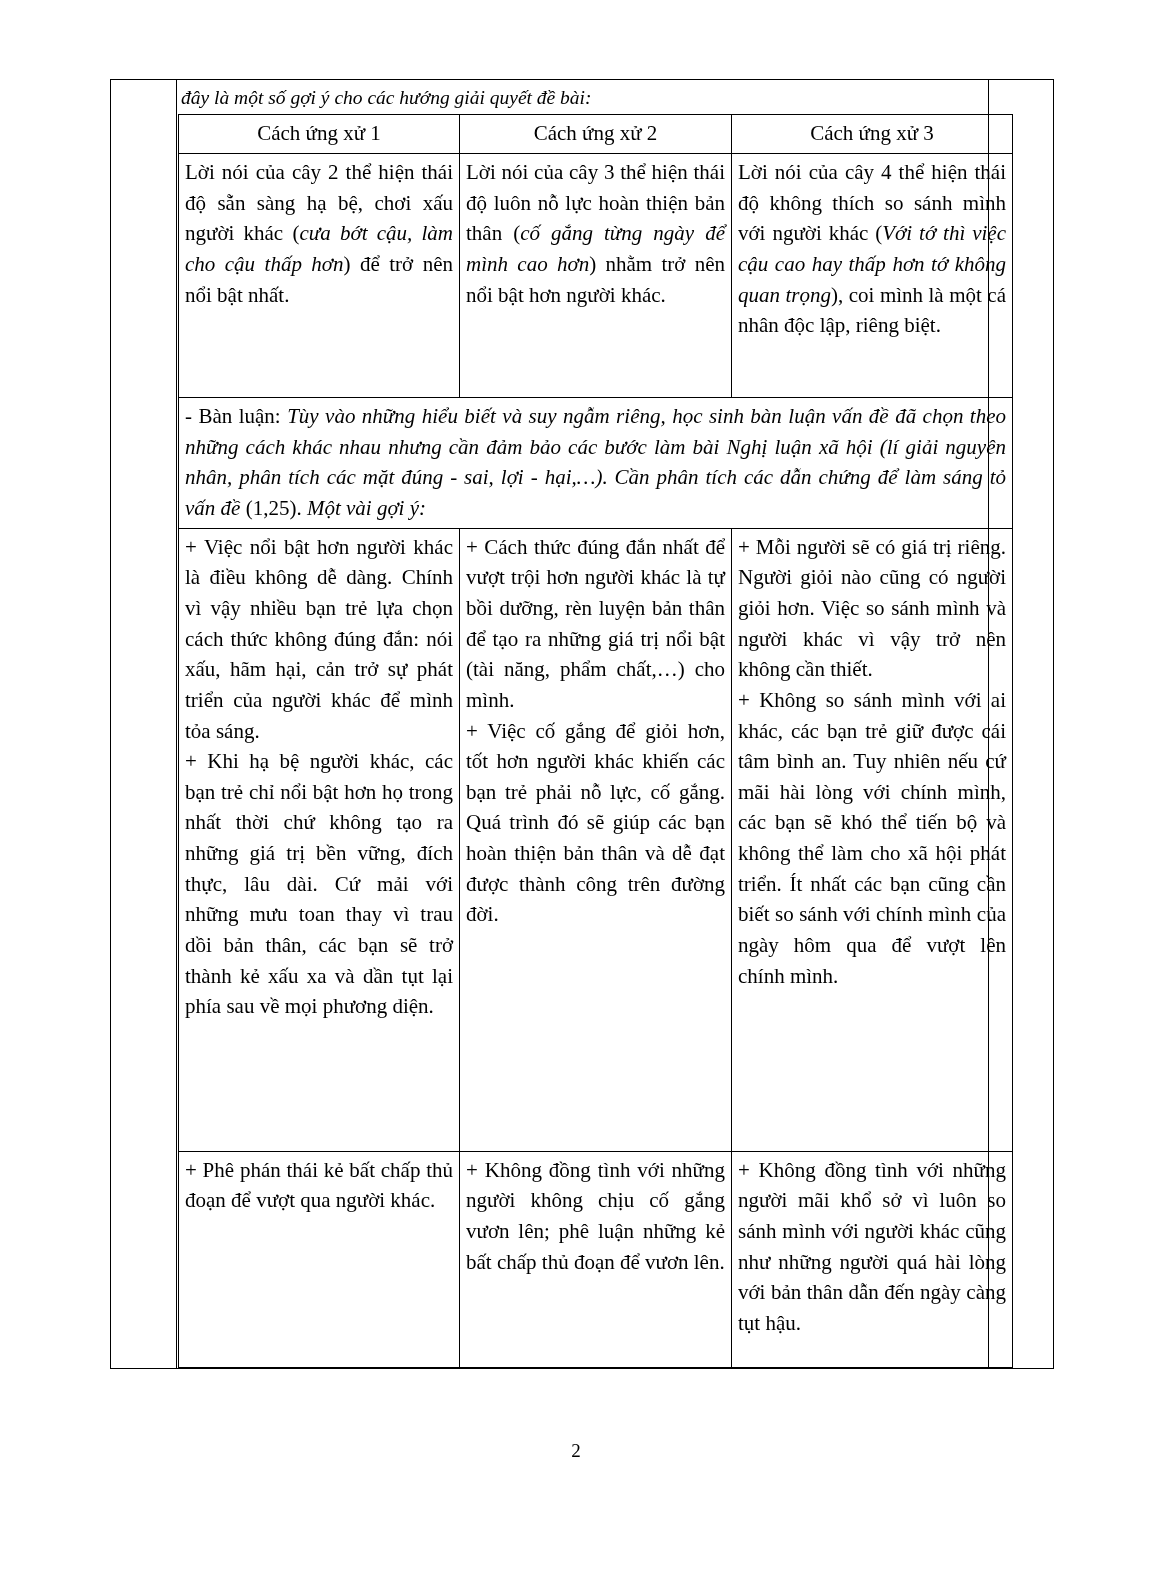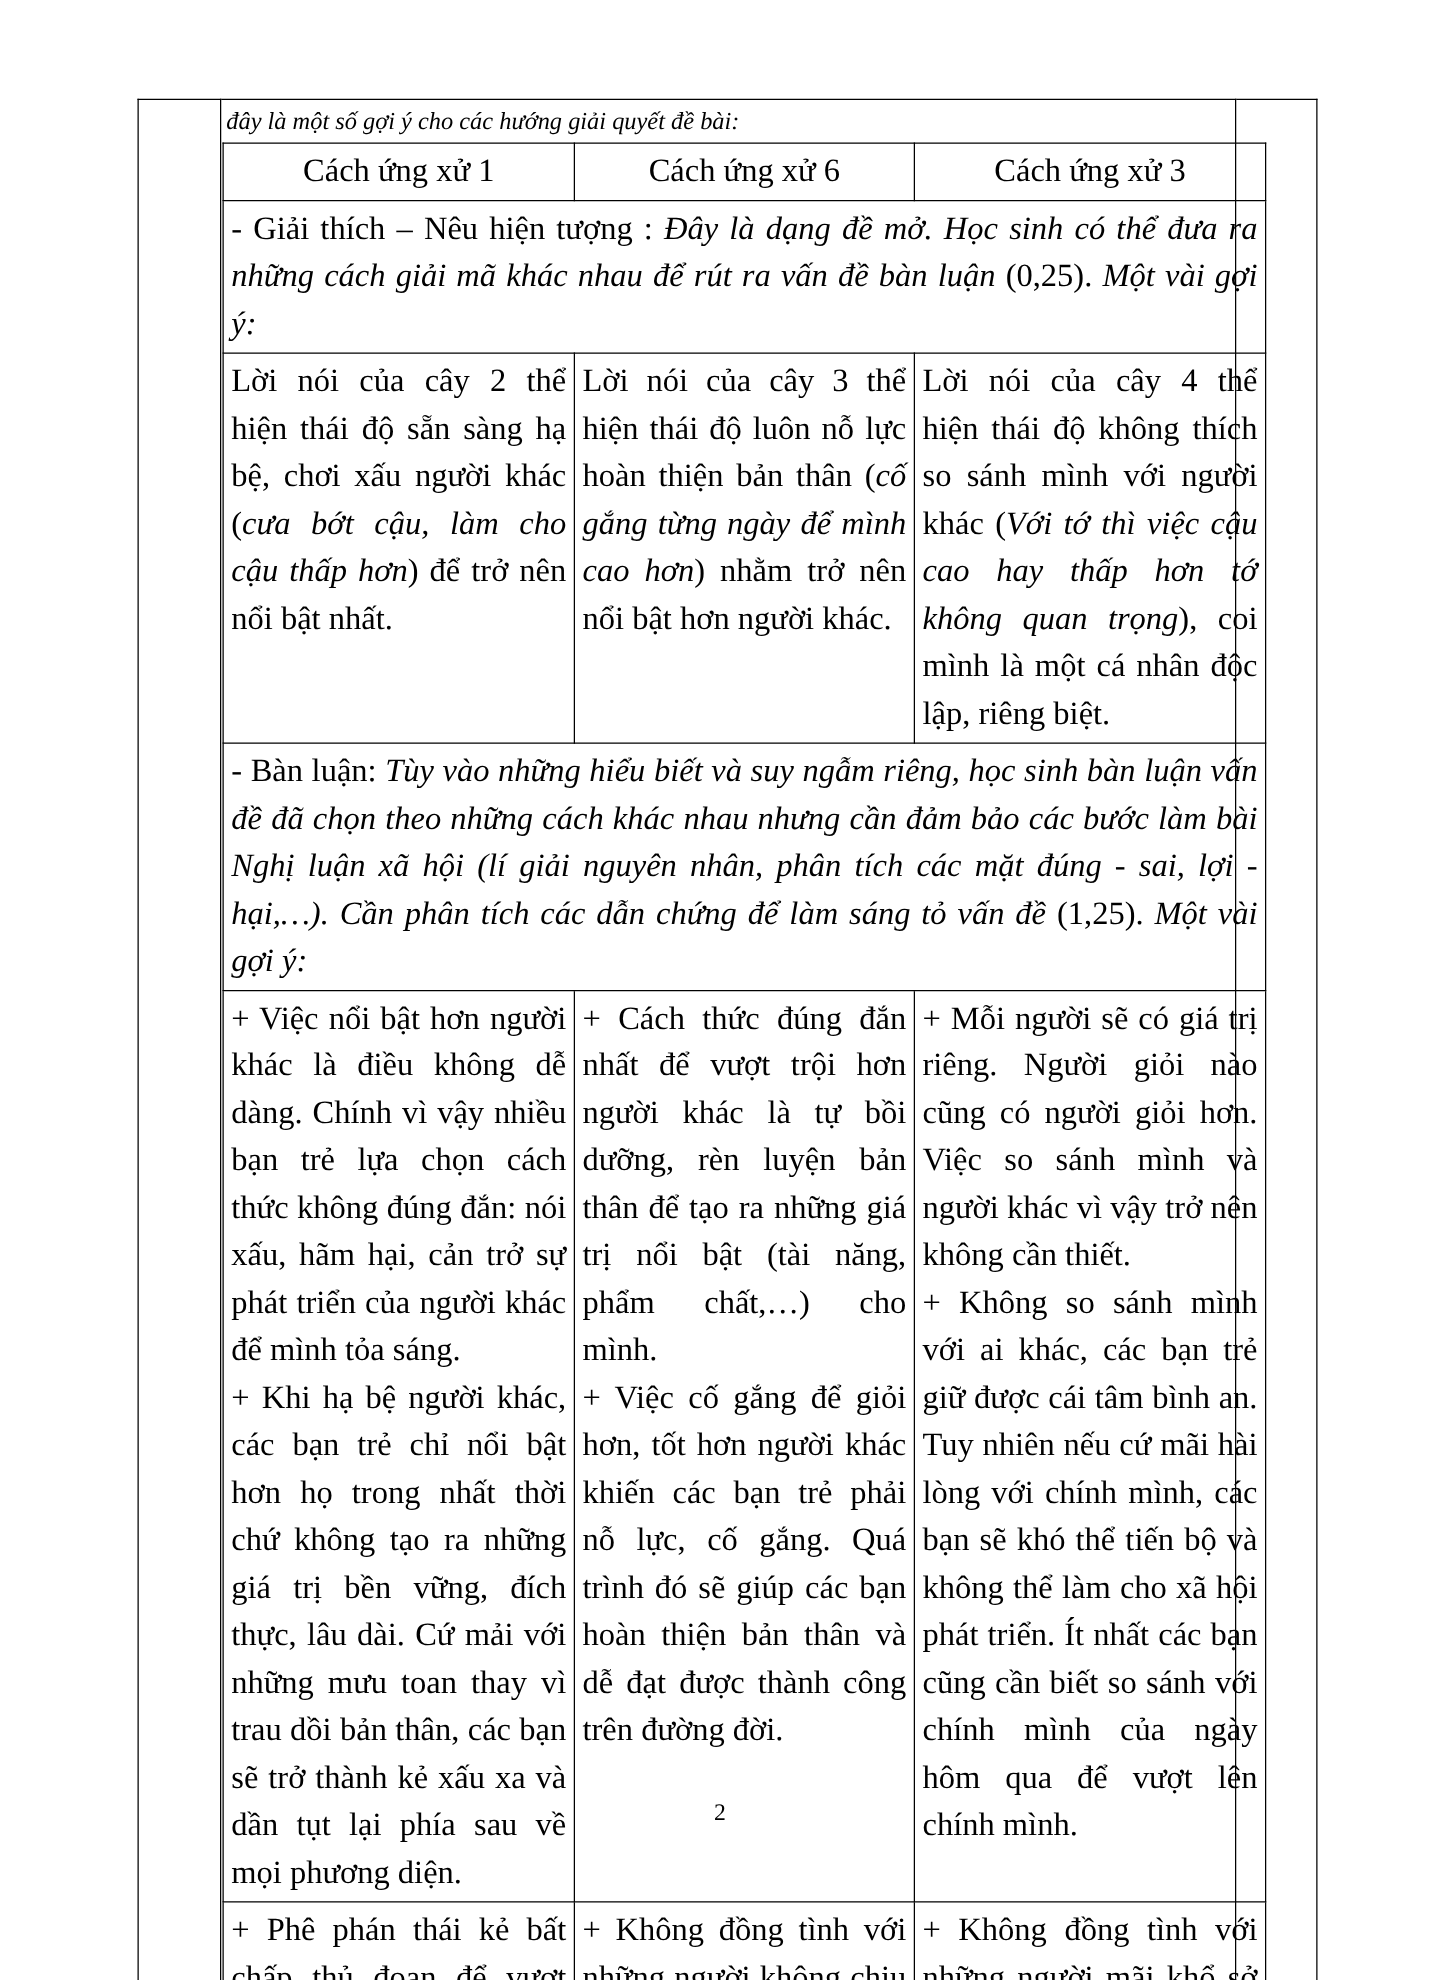--- a/index.html
+++ b/index.html
@@ -54,21 +54,21 @@
   .inner-table {
     width: 795px;
     border-collapse: collapse;
     table-layout: fixed;
     margin: 0 0 0 1px;
   }
   .inner-table td {
     border: 1.2px solid #000;
     vertical-align: top;
     padding: 3px 6px 4px 6px;
-    font-size: 26px;
+    font-size: 21px;
     line-height: 1.46;
   }
   .col1 { width: 268px; }
   .col2 { width: 259px; }
   .col3 { width: 268px; }
 
   .hdr {
     text-align: center;
     padding-top: 4px;
     padding-bottom: 4px;
@@ -112,27 +112,24 @@
         <td class="gutter-left"></td>
         <td class="body-cell">
 
           <div class="intro-line">đây là một số gợi ý cho các hướng giải quyết đề bài:</div>
 
           <table class="inner-table">
             <tbody>
 
               <tr>
                 <td class="col1 hdr">Cách ứng xử 1</td>
-                <td class="col2 hdr">Cách ứng xử 6</td>
+                <td class="col2 hdr">Cách ứng xử 2</td>
                 <td class="col3 hdr">Cách ứng xử 3</td>
               </tr>
 
-              <tr>
-                <td class="span3 just" colspan="3"><span>-   Giải thích – Nêu hiện tượng : </span><span class="it">Đây là dạng đề mở. Học sinh có thể đưa ra những cách giải mã khác nhau để rút ra vấn đề bàn luận </span><span class="roman">(0,25).</span><span class="it"> Một vài gợi ý:</span></td>
-              </tr>
 
               <tr class="row-speech">
                 <td class="col1 just"><span>Lời nói của cây 2 thể hiện thái độ sẵn sàng hạ bệ, chơi xấu người khác (</span><span class="it">cưa bớt cậu, làm cho cậu thấp hơn</span><span>) để trở nên nổi bật nhất.</span></td>
                 <td class="col2 just"><span>Lời nói của cây 3 thể hiện thái độ luôn nỗ lực hoàn thiện bản thân (</span><span class="it">cố gắng từng ngày để mình cao hơn</span><span>) nhằm trở nên nổi bật hơn người khác.</span></td>
                 <td class="col3 just"><span>Lời nói của cây 4 thể hiện thái độ không thích so sánh mình với người khác (</span><span class="it">Với tớ thì việc cậu cao hay thấp hơn tớ không quan trọng</span><span>), coi mình là một cá nhân độc lập, riêng biệt.</span></td>
               </tr>
 
               <tr>
                 <td class="span3 just" colspan="3"><span>- Bàn luận: </span><span class="it">Tùy vào những hiểu biết và suy ngẫm riêng, học sinh bàn luận vấn đề đã chọn theo những cách khác nhau nhưng cần đảm bảo các bước làm bài Nghị luận xã hội (lí giải nguyên nhân, phân tích các mặt đúng - sai, lợi - hại,…). Cần phân tích các dẫn chứng để làm sáng tỏ vấn đề </span><span class="roman">(1,25).</span><span class="it"> Một vài gợi ý:</span></td>
               </tr>

